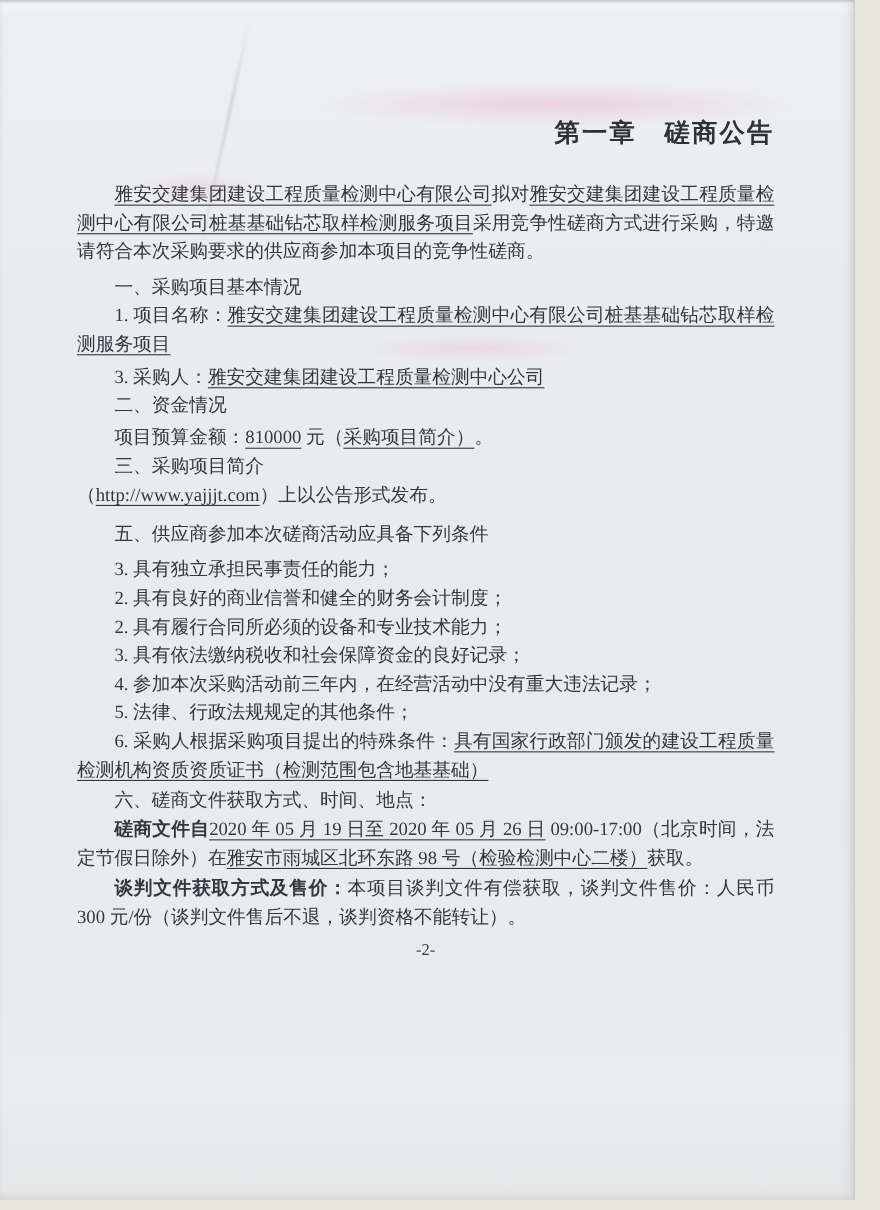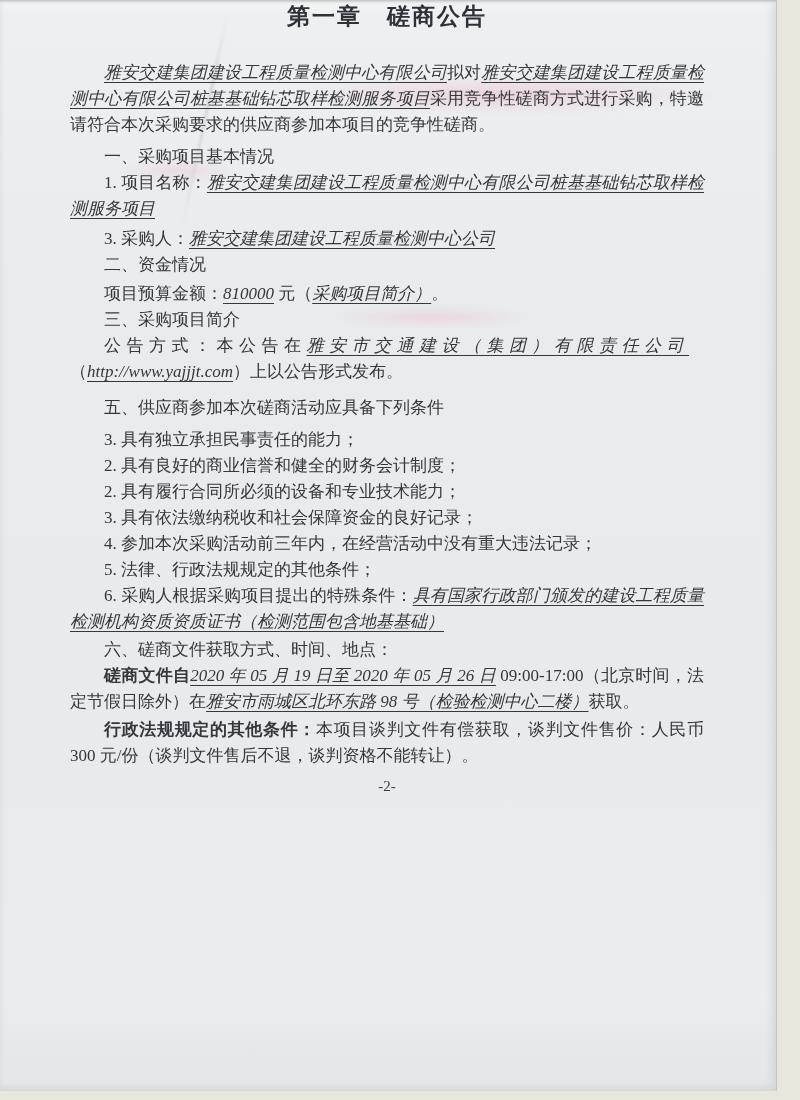--- a/index.html
+++ b/index.html
@@ -13,28 +13,28 @@
     background:linear-gradient(180deg,#c9cacb 0px,#f4f5f6 3px,#edeff2 14px,#e9ebee 300px,#e8eaed 760px,#ecedee 1050px,#f1f2f2 1090px);
     border-right:1px solid #c2c3bf;
     border-bottom:1px solid #d8d8d0;
     box-shadow:inset -4px 0 8px rgba(120,122,128,.14), inset 0 -3px 6px rgba(150,152,156,.12);
   }
   .content{
     position:relative;height:100%;box-sizing:border-box;
     padding:0 72px 0 70px;color:#34373d;
   }
   .title{
-    margin:0;font-size:23px;font-weight:bold;
-    text-align:center;letter-spacing:2px;line-height:34px;color:#2e3136;
+    margin:0;padding-top:104px;font-size:23px;font-weight:bold;
+    text-align:right;letter-spacing:2px;line-height:34px;color:#2e3136;
   }
   p{margin:0;font-size:17px;line-height:26px;text-align:justify;}
   .indent{text-indent:34px;}
   .heading{font-weight:normal;text-indent:34px;}
   b{font-weight:bold;}
-  u{text-decoration:underline;text-decoration-thickness:1px;text-underline-offset:4px;font-style:italic;}
+  u{text-decoration:underline;text-decoration-thickness:1px;text-underline-offset:4px;}
   .spaced{letter-spacing:5.5px;}
   .mt2{margin-top:2px;}.mt3{margin-top:3px;}.mt4{margin-top:4px;}
   .mt6{margin-top:6px;}.mt10{margin-top:10px;}.mt26{margin-top:26px;}
   .pagenum{text-align:center;font-size:15px;line-height:26px;margin-top:4px;color:#3a3d42;}
   
   .smudge{position:absolute;pointer-events:none;}
   .smudge-top{left:290px;top:76px;width:430px;height:38px;
     background:radial-gradient(ellipse at center,rgba(236,130,160,.26),rgba(236,130,160,0) 70%);
     filter:blur(2px);}
   .smudge-left{left:118px;top:158px;width:120px;height:26px;
@@ -75,37 +75,36 @@
 
     <p class="heading">二、资金情况</p>
 
 
     <p class="indent mt3"><span>项目预算金额：</span><u>810000</u><span> 元（</span><u>采购项目简介）</u><span>。</span></p>
 
     <p class="heading">三、采购项目简介</p>
 
 
 
-    <p class="indent spaced"><span>公告方式：本公告在</span><u>雅安市交通建设（集团）有限责任公司</u></p>
 
     <p><span>（</span><u>http://www.yajjjt.com</u><span>）上以公告形式发布。</span></p>
 
     <p class="heading mt10">五、供应商参加本次磋商活动应具备下列条件</p>
 
     <p class="indent mt6">3. 具有独立承担民事责任的能力；</p>
     <p class="indent">2. 具有良好的商业信誉和健全的财务会计制度；</p>
     <p class="indent">2. 具有履行合同所必须的设备和专业技术能力；</p>
     <p class="indent">3. 具有依法缴纳税收和社会保障资金的良好记录；</p>
     <p class="indent">4. 参加本次采购活动前三年内，在经营活动中没有重大违法记录；</p>
     <p class="indent">5. 法律、行政法规规定的其他条件；</p>
 
     <p class="indent"><span>6. 采购人根据采购项目提出的特殊条件：</span><u>具有国家行政部门颁发的建设工程质量检测机构资质资质证书（检测范围包含地基基础）</u></p>
 
     <p class="heading mt2">六、磋商文件获取方式、时间、地点：</p>
 
     <p class="indent"><b>磋商文件自</b><u>2020 年 05 月 19 日至 2020 年 05 月 26 日</u><span> 09:00-17:00（北京时间，法定节假日除外）在</span><u>雅安市雨城区北环东路 98 号（检验检测中心二楼）</u><span>获取。</span></p>
 
-    <p class="indent mt2"><b>行政法规规定的其他条件：</b><span>本项目谈判文件有偿获取，谈判文件售价：人民币 300 元/份（谈判文件售后不退，谈判资格不能转让）。</span></p>
+    <p class="indent mt2"><b>谈判文件获取方式及售价：</b><span>本项目谈判文件有偿获取，谈判文件售价：人民币 300 元/份（谈判文件售后不退，谈判资格不能转让）。</span></p>
 
     <div class="pagenum">-2-</div>
 
   </div>
 </div>
 
 </body></html>

